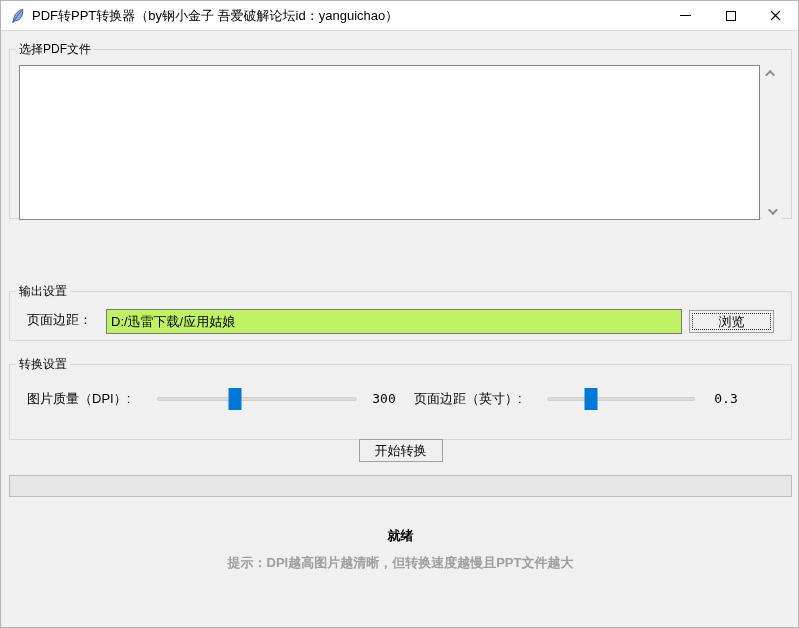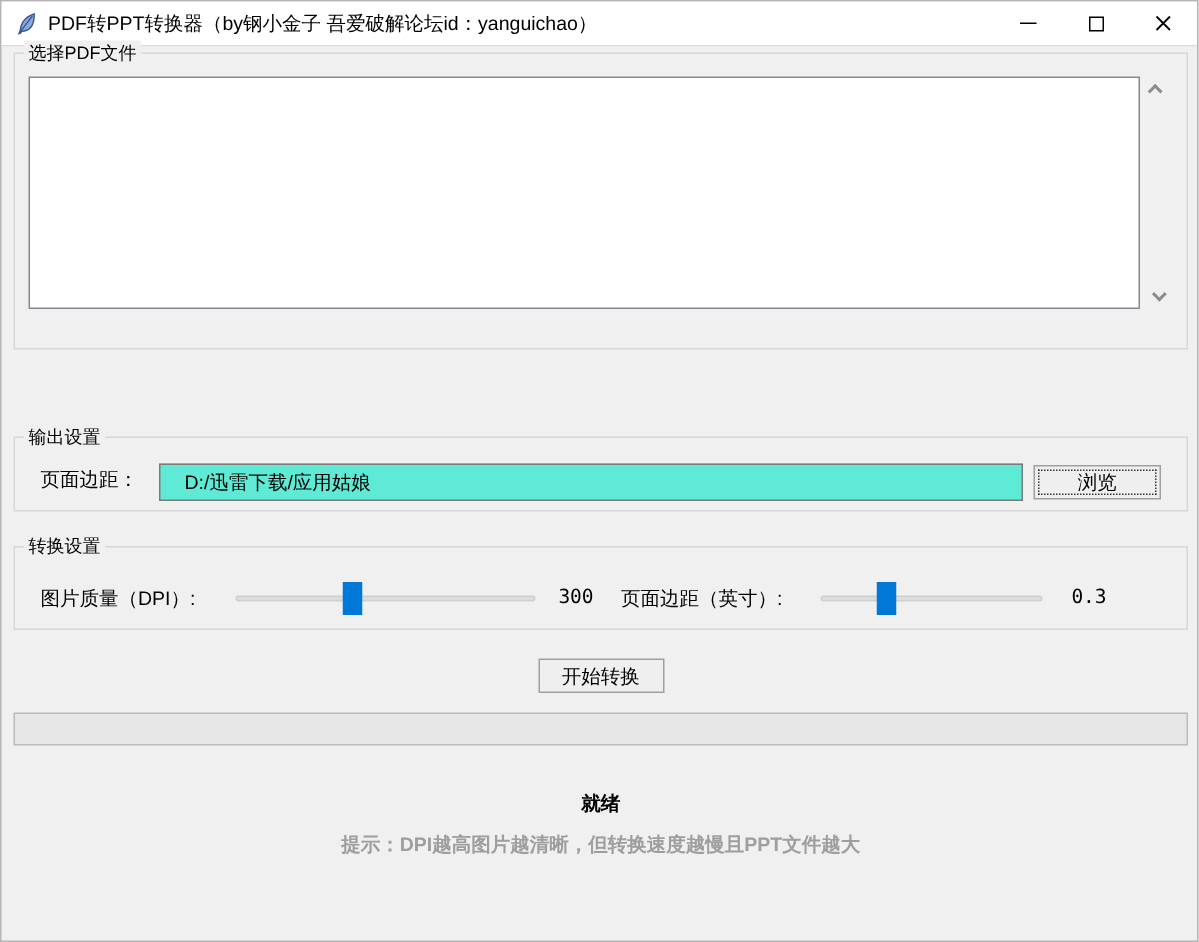--- a/index.html
+++ b/index.html
@@ -46,22 +46,22 @@
   .btn {
     height:23px; background:#efefef; border:1px solid #a0a0a0;
     font-family:inherit; font-size:13px; color:#000; padding:0 10px;
     display:inline-flex; align-items:center; justify-content:center; cursor:default;
   }
   .btn-row { position:absolute; left:17px; top:210px; display:flex; gap:9px; }
   .btn-row .btn { min-width:84px; }
   
   .field-label { position:absolute; white-space:nowrap; }
   .entry {
-    position:absolute; background:#5eead4; border:1px solid #7a7a7a;
-    font-family:inherit; font-size:13px; padding:0 16px; outline:none;
+    position:absolute; background:#bef264; border:1px solid #7a7a7a;
+    font-family:inherit; font-size:13px; padding:0 4px; outline:none;
   }
   .btn.focused { outline:1px dotted #333; outline-offset:-4px; }
   
   .slider { position:absolute; height:24px; }
   .slider-track {
     position:absolute; left:0; right:0; top:50%; transform:translateY(-50%);
     height:4px; background:#dcdcdc; border:1px solid #cfcfcf; border-radius:2px;
   }
   .slider-thumb {
     position:absolute; top:50%; transform:translate(-50%,-50%);
@@ -104,42 +104,42 @@
       <div class="win-btn">
         <svg width="11" height="11" viewBox="0 0 11 11">
           <path d="M1 1 L10 10 M10 1 L1 10" stroke="#000" stroke-width="1.2"></path>
         </svg>
       </div>
     </div>
   </div>
 
   <div class="body">
 
-    <div class="groupbox" style="left:8px; top:4px; width:783px; height:198px;">
+    <div class="groupbox" style="left:8px; top:18px; width:783px; height:170px;">
       <span class="gb-label">选择PDF文件</span>
       <div class="listbox" style="left:9px; top:15px; width:741px; height:155px;"></div>
       <div class="scrollbar" style="left:752px; top:15px; width:19px; height:155px;">
         <div class="sb-btn">
           <span class="chev up"></span>
         </div>
         <div class="sb-btn">
           <span class="chev down"></span>
         </div>
       </div>
     </div>
 
 
     <div class="groupbox" style="left:8px; top:260px; width:783px; height:50px;">
       <span class="gb-label">输出设置</span>
       <span class="field-label lh" style="left:17px; top:16px;">页面边距：</span>
       <input class="entry" style="left: 96px; top: 17px; width: 576px; height: 25px;" value="D:/迅雷下载/应用姑娘">
       <button class="btn focused" style="position:absolute; left:679px; top:18px; width:85px;">浏览</button>
     </div>
 
-    <div class="groupbox" style="left:8px; top:333px; width:783px; height:56px;">
+    <div class="groupbox" style="left:8px; top:333px; width:783px; height:76px;">
       <span class="gb-label">转换设置</span>
 
       <span class="field-label lh" style="left:17px; top:22px;">图片质量（DPI）:</span>
       <div class="slider" style="left:147px; top:22px; width:200px;">
         <div class="slider-track"></div>
         <div class="slider-thumb" style="left: 39%;"></div>
       </div>
       <span class="val lh" style="left:353px; top:22px; width:42px;">300</span>
 
       <span class="field-label lh" style="left:404px; top:22px;text-align:center;">页面边距（英寸）:</span>

